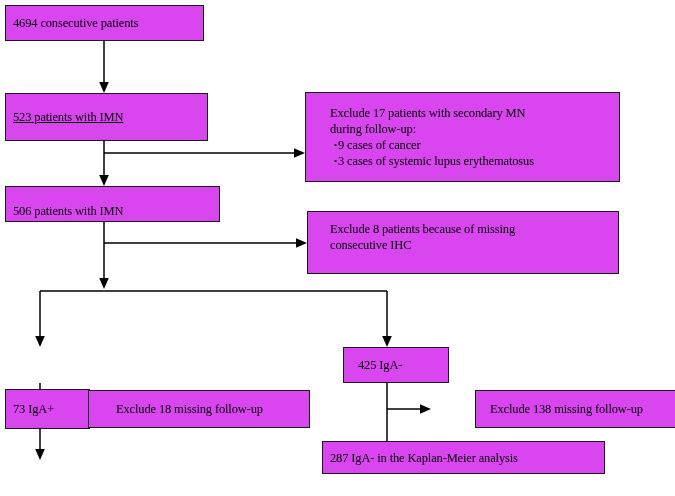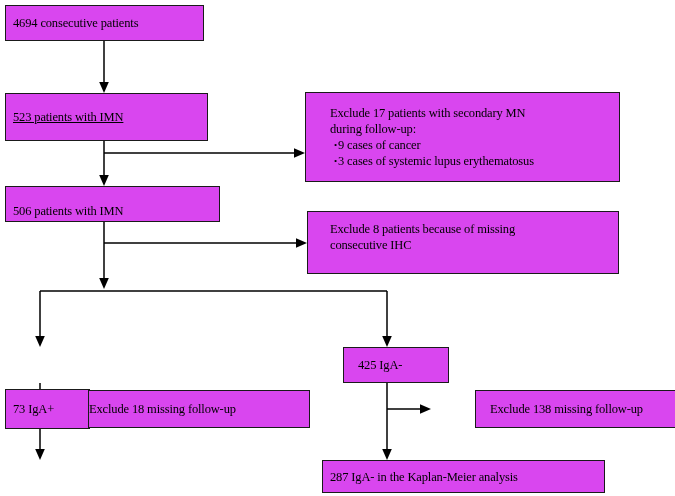--- a/index.html
+++ b/index.html
@@ -157,26 +157,26 @@
   </div>
 
   <div class="node" style="left:5px; top:347px; width:85px; height:40px;margin-top:42px;">
     <span class="line">73 IgA+</span>
   </div>
 
   <div class="node" style="left:343px; top:347px; width:106px; height:36px; padding-left:14px;">
     <span class="line">425 IgA-</span>
   </div>
 
-  <div class="node" style="left:88px; top:390px; width:222px; height:38px; padding-left:0;">
+  <div class="node" style="left:88px; top:390px; width:222px; height:38px; padding-left:27px;">
     <span class="line">Exclude 18 missing follow-up</span>
   </div>
 
   <div class="node" style="left:431px; top:390px; width:241px; height:38px; padding-left:14px;margin-left:44px;">
     <span class="line">Exclude 138 missing follow-up</span>
   </div>
 
 
-  <div class="node" style="left:322px; top:460px; width:283px; height:33px;">
+  <div class="node" style="left:322px; top:441px; width:283px; height:33px;">
     <span class="line">287 IgA- in the Kaplan-Meier analysis</span>
   </div>
 
 </div>
 
 </body></html>

